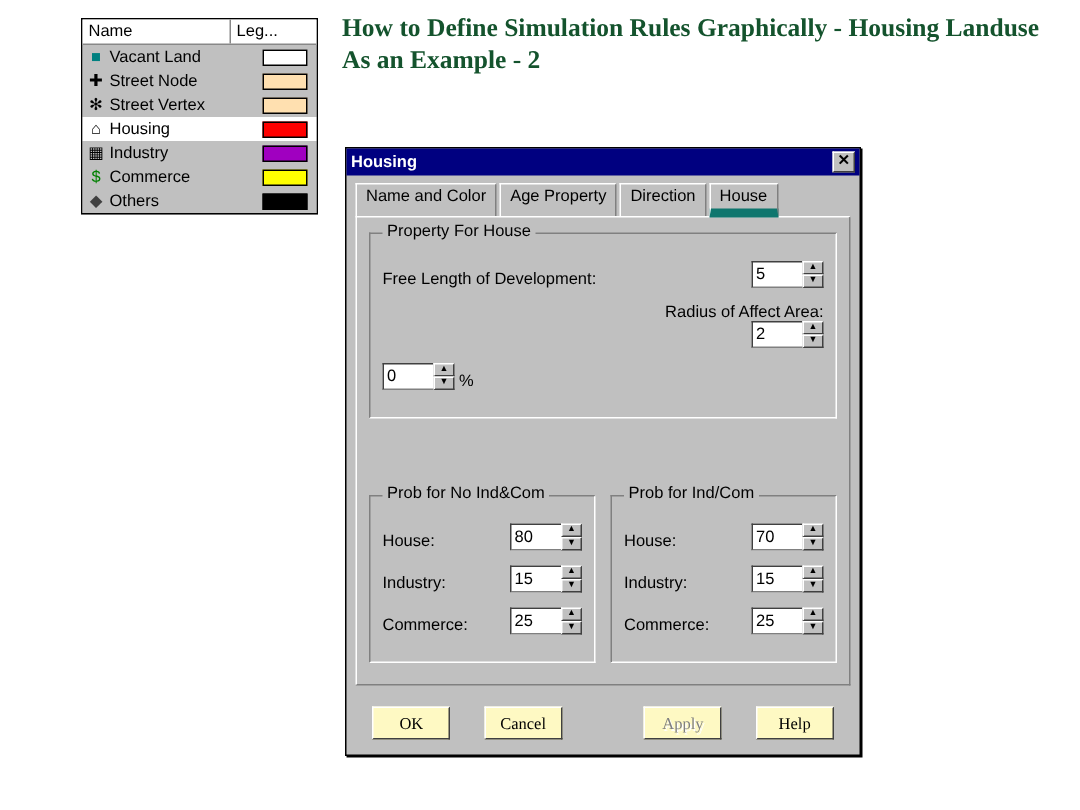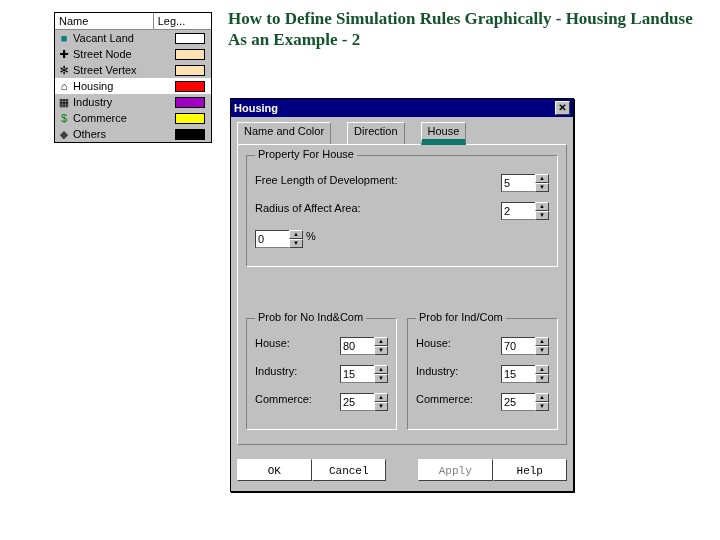--- a/index.html
+++ b/index.html
@@ -106,21 +106,21 @@
     border-bottom-color: #404040;
     color: #000;
     text-align: center;
     font-size: 10px;
     line-height: 12px;
     font-weight: bold;
   }
   .tabs {
     display: flex;
     padding: 5px 6px 0 6px;
-    gap: 16px;
+    gap: 2px;
     font-size: 11px;
   }
   .tab {
     padding: 2px 6px 2px 6px;
     background: #c0c0c0;
     border: 1px solid #fff;
     border-right-color: #808080;
     border-bottom: none;
     position: relative;
   }
@@ -149,21 +149,21 @@
   .groupbox .legend-title {
     position: absolute;
     top: -8px;
     left: 8px;
     background: #c0c0c0;
     padding: 0 3px;
     font-size: 11px;
   }
   .field-row {
     display: flex;
-    align-items: flex-start;
+    align-items: flex-end;
     margin: 6px 0;
   }
   .field-row .flabel {
     flex: 1;
     font-size: 11px;
   }
   .pair {
     display: flex;
     gap: 6px;
   }
@@ -205,30 +205,30 @@
   .suffix {
     margin-left: 3px;
     font-size: 11px;
   }
   .btnrow {
     display: flex;
     justify-content: space-around;
     padding: 8px 6px 10px 6px;
   }
   .btn {
-    width: 75px;
+    width: 52px;
     height: 22px;
-    background: #ffffff;
+    background: #fef9c3;
     border: 1px solid #fff;
     border-right-color: #404040;
     border-bottom-color: #404040;
     font-size: 11px;
     text-align: center;
     line-height: 20px;
-    font-family: Liberation Mono, monospace;
+    font-family: Liberation Serif, serif;
   }
   .btn.disabled {
     color: #808080;
     text-shadow: 1px 1px 0 #fff;
     margin-left: 32px;
   }
 </style>
 </head>
 <body>
 
@@ -278,39 +278,40 @@
     </div>
 </div>
 
 <div class="dialog">
   <div class="titlebar">
     <span class="title">Housing</span>
     <span class="close">✕</span>
   </div>
   <div class="tabs" id="tabs">
       <div class="tab">Name and Color</div>
+      <div class="tab">Age Property</div>
       <div class="tab">Direction</div>
       <div class="tab active">House</div>
     </div>
   <div class="tabpanel">
 
     <div class="groupbox">
       <div class="legend-title">Property For House</div>
       <div id="prop-fields">
           <div class="field-row" style="margin: 10px 0px;">
             <span class="flabel">Free Length of Development:</span>
             <span class="spin">
               <input value="5" style="">
               <span class="btns">
                 <span class="sb">▲</span>
                 <span class="sb">▼</span>
               </span>
             </span>
           </div>
-          <div class="field-row" style="margin: 10px 0px;">
+          <div class="field-row" style="margin: 10px 0px; flex-direction: column;">
             <span class="flabel">Radius of Affect Area:</span>
             <span class="spin">
               <input value="2" style="">
               <span class="btns">
                 <span class="sb">▲</span>
                 <span class="sb">▼</span>
               </span>
             </span>
           </div>
           <div class="field-row" style="margin: 10px 0px;">

